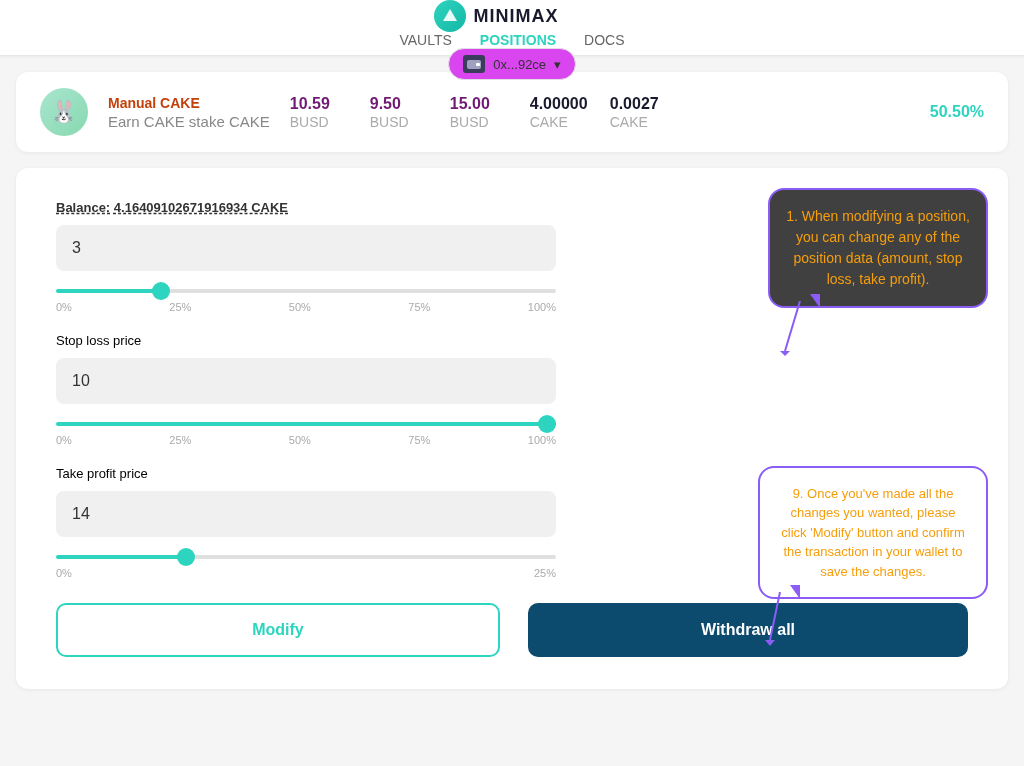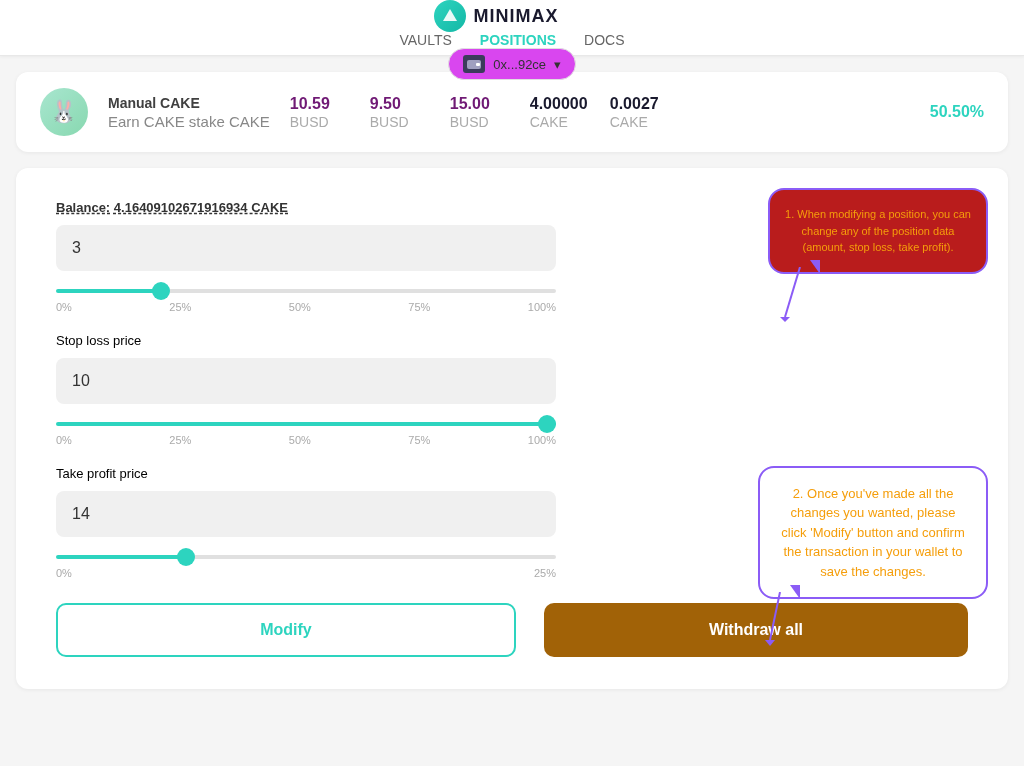--- a/index.html
+++ b/index.html
@@ -101,21 +101,21 @@
       justify-content: center;
       font-size: 22px;
       flex-shrink: 0;
     }
     .position-name {
       min-width: 120px;
     }
     .position-name .title {
       font-weight: 700;
       font-size: 14px;
-      color: #404040;
+      color: #c2410c;
     }
     .position-name .subtitle {
       font-size: 15px;
       color: #888;
       margin-top: 2px;
     }
     .position-metric {
       display: flex;
       flex-direction: column;
       align-items: flex-start;
@@ -213,26 +213,26 @@
       color: #000000;
       margin-bottom: 10px;
       margin-top: 8px;
     }
 
     
     .tooltip-bubble-1 {
       position: absolute;
       top: 20px;
       right: 20px;
-      background: #b91c1c;
+      background: #404040;
       border: 2.5px solid #8b5cf6;
       border-radius: 16px;
       padding: 16px 14px;
       max-width: 220px;
-      font-size: 11px;
+      font-size: 14px;
       color: #f59e0b;
       font-weight: 500;
       line-height: 1.5;
       text-align: center;
     }
     .tooltip-bubble-1::before {
       content: '';
       position: absolute;
       bottom: -2px;
       left: 40px;
@@ -280,22 +280,23 @@
       border: 2px solid #2dd4bf;
       background: white;
       border-radius: 10px;
       font-size: 16px;
       font-weight: 600;
       color: #2dd4bf;
       cursor: pointer;
     }
     .btn-withdraw {
       flex: 1;
+      padding: 16px;
       border: none;
-      background: #a16207;
+      background: #0c4a6e;
       border-radius: 10px;
       font-size: 16px;
       font-weight: 600;
       color: white;
       cursor: pointer;
     }
 
     
     .left-section {
       max-width: 500px;
@@ -413,21 +414,21 @@
     <div class="tooltip-bubble-1">
       <span>1. When modifying a position, you can change any of the position data (amount, stop loss, take profit).</span>
       
       <svg style="position:absolute;bottom:-50px;left:10px;" width="80" height="55">
         <line x1="20" y1="0" x2="5" y2="50" stroke="#8b5cf6" stroke-width="2"></line>
         <polygon points="0,50 10,50 5,55" fill="#8b5cf6"></polygon>
       </svg>
     </div>
 
     <div class="tooltip-bubble-2">
-      <span>2. Once you've made all the changes you wanted, please click 'Modify' button and confirm the transaction in your wallet to save the changes.</span>
+      <span>9. Once you've made all the changes you wanted, please click 'Modify' button and confirm the transaction in your wallet to save the changes.</span>
       
       <svg style="position:absolute;bottom:-50px;left:5px;" width="80" height="55">
         <line x1="15" y1="0" x2="5" y2="48" stroke="#8b5cf6" stroke-width="2"></line>
         <polygon points="0,48 10,48 5,54" fill="#8b5cf6"></polygon>
       </svg>
     </div>
 
     <div class="buttons-row">
       <button class="btn-modify">Modify</button>
       <button class="btn-withdraw">Withdraw all</button>

